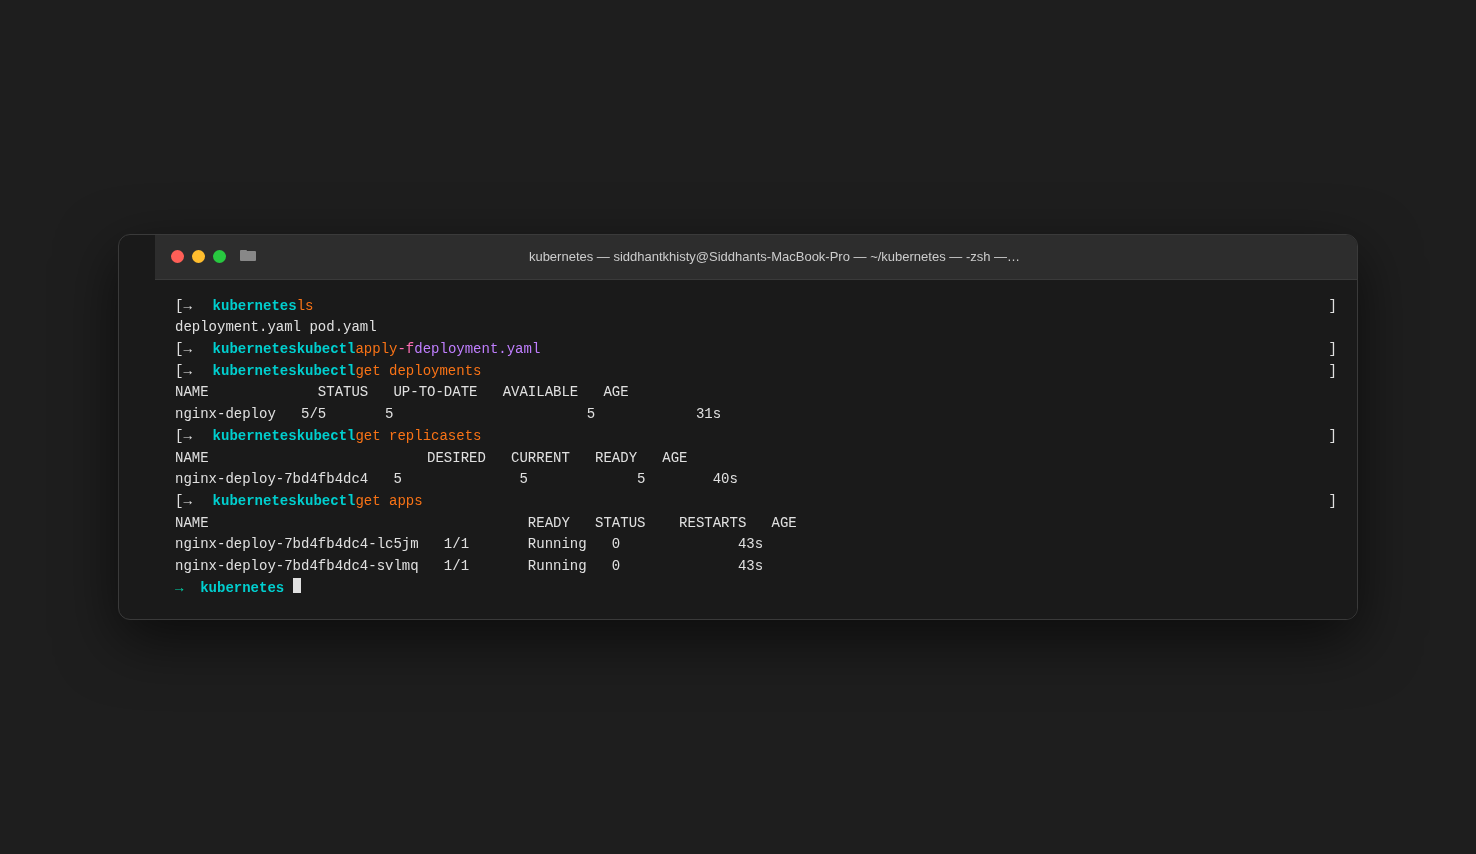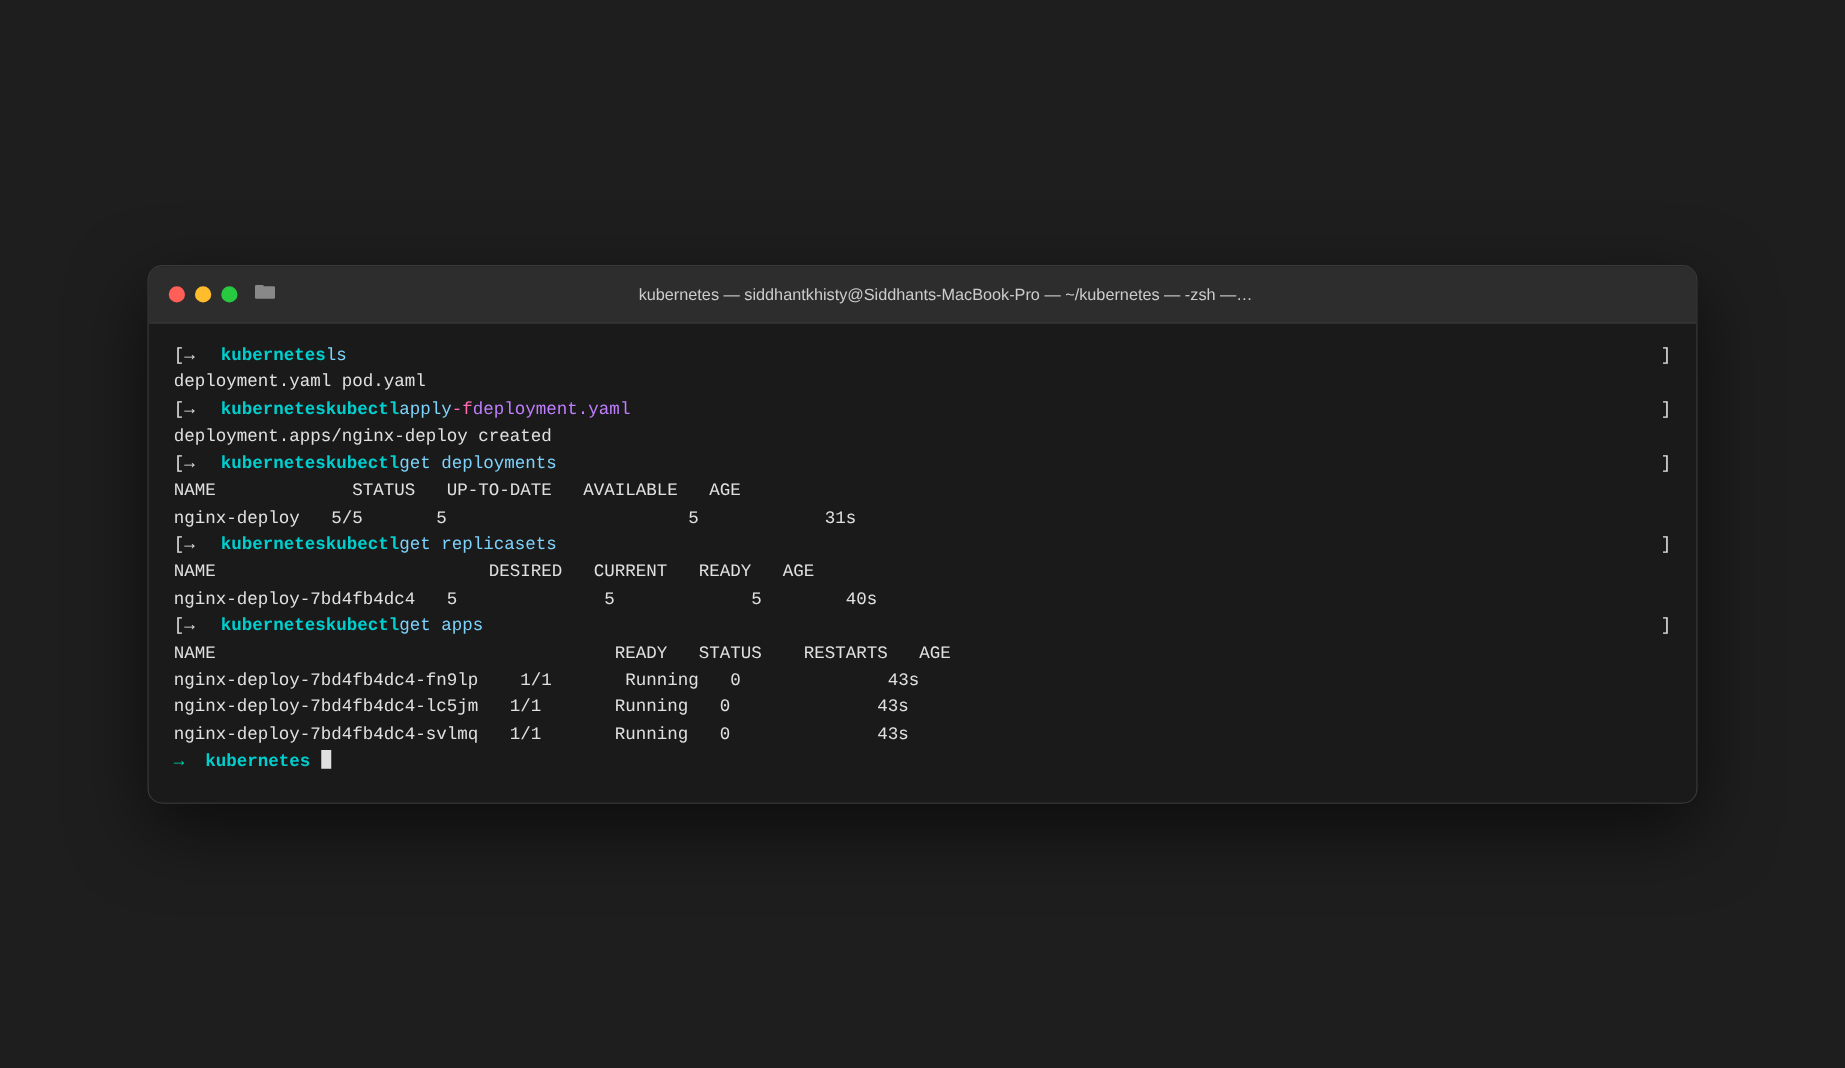--- a/index.html
+++ b/index.html
@@ -18,20 +18,21 @@
       font-family: -apple-system, BlinkMacSystemFont, sans-serif;
     }
 
     .terminal-window {
       width: 1240px;
       background-color: #1a1a1a;
       border-radius: 12px;
       box-shadow: 0 20px 60px rgba(0,0,0,0.6);
       overflow: hidden;
       border: 1px solid #3a3a3a;
+      padding-left: 36px;
     }
 
     .title-bar {
       background-color: #2d2d2d;
       padding: 12px 16px;
       display: flex;
       align-items: center;
       gap: 8px;
       border-bottom: 1px solid #3a3a3a;
     }
@@ -81,21 +82,21 @@
       white-space: pre;
       font-family: Liberation Mono, monospace;
     }
 
     .prompt-arrow {
       color: #00d4aa;
       margin-right: 4px;
     }
 
     .cmd-text {
-      color: #7dd3fc;
+      color: #f97316;
     }
 
     .cmd-flag {
       color: #ff6eb4;
     }
 
     .cmd-file {
       color: #c07fff;
       font-family: Liberation Mono, monospace;
     }
@@ -165,23 +166,20 @@
         <span class="bracket prompt-arrow">[→</span>
         <span style="color:#00cfcf;font-weight:bold;">&nbsp;&nbsp;kubernetes </span>
         <span style="color:#00cfcf;font-weight:bold;">kubectl</span>
         <span class="cmd-text"> apply </span>
         <span class="cmd-flag">-f</span>
         <span class="cmd-file"> deployment.yaml</span>
       </div>
       <span class="bracket">]</span>
     </div>
 
-    <div class="line">
-      <span class="output-text">deployment.apps/nginx-deploy created</span>
-    </div>
 
     <div class="line-with-bracket">
       <div class="line-left">
         <span class="bracket prompt-arrow">[→</span>
         <span style="color:#00cfcf;font-weight:bold;">&nbsp;&nbsp;kubernetes </span>
         <span style="color:#00cfcf;font-weight:bold;">kubectl</span>
         <span class="cmd-text"> get deployments</span>
       </div>
       <span class="bracket">]</span>
     </div>
@@ -219,23 +217,20 @@
         <span style="color:#00cfcf;font-weight:bold;">kubectl</span>
         <span class="cmd-text"> get apps</span>
       </div>
       <span class="bracket">]</span>
     </div>
 
     <div class="line">
       <span class="output-text">NAME                                      READY   STATUS    RESTARTS   AGE</span>
     </div>
 
-    <div class="line">
-      <span class="output-text">nginx-deploy-7bd4fb4dc4-fn9lp    1/1       Running   0              43s</span>
-    </div>
     <div class="line">
       <span class="output-text">nginx-deploy-7bd4fb4dc4-lc5jm   1/1       Running   0              43s</span>
     </div>
     <div class="line">
       <span class="output-text">nginx-deploy-7bd4fb4dc4-svlmq   1/1       Running   0              43s</span>
     </div>
 
     <div class="line">
       <span style="color:#00d4aa;">→</span>
       <span style="color:#00cfcf;font-weight:bold;">&nbsp;&nbsp;kubernetes </span>

